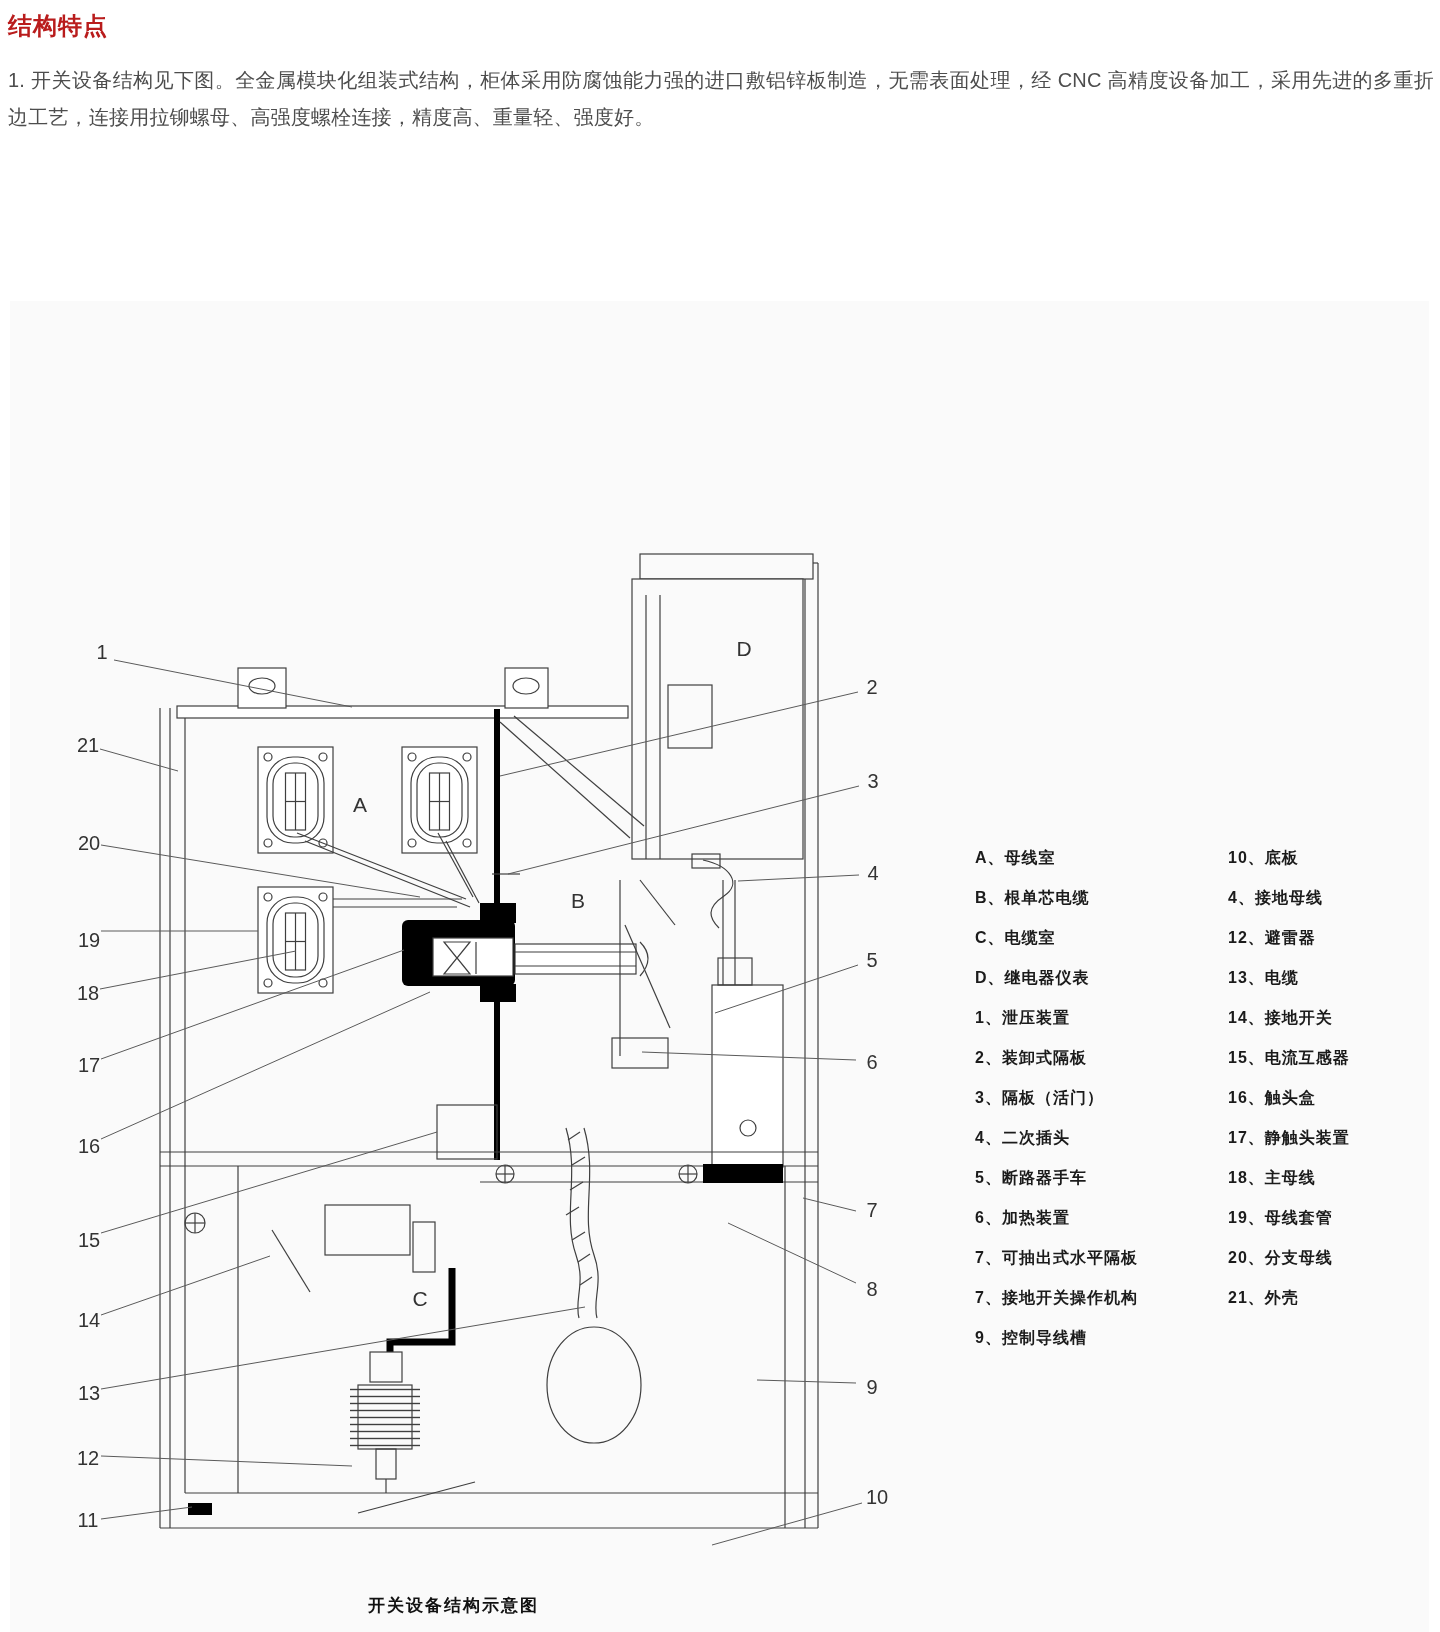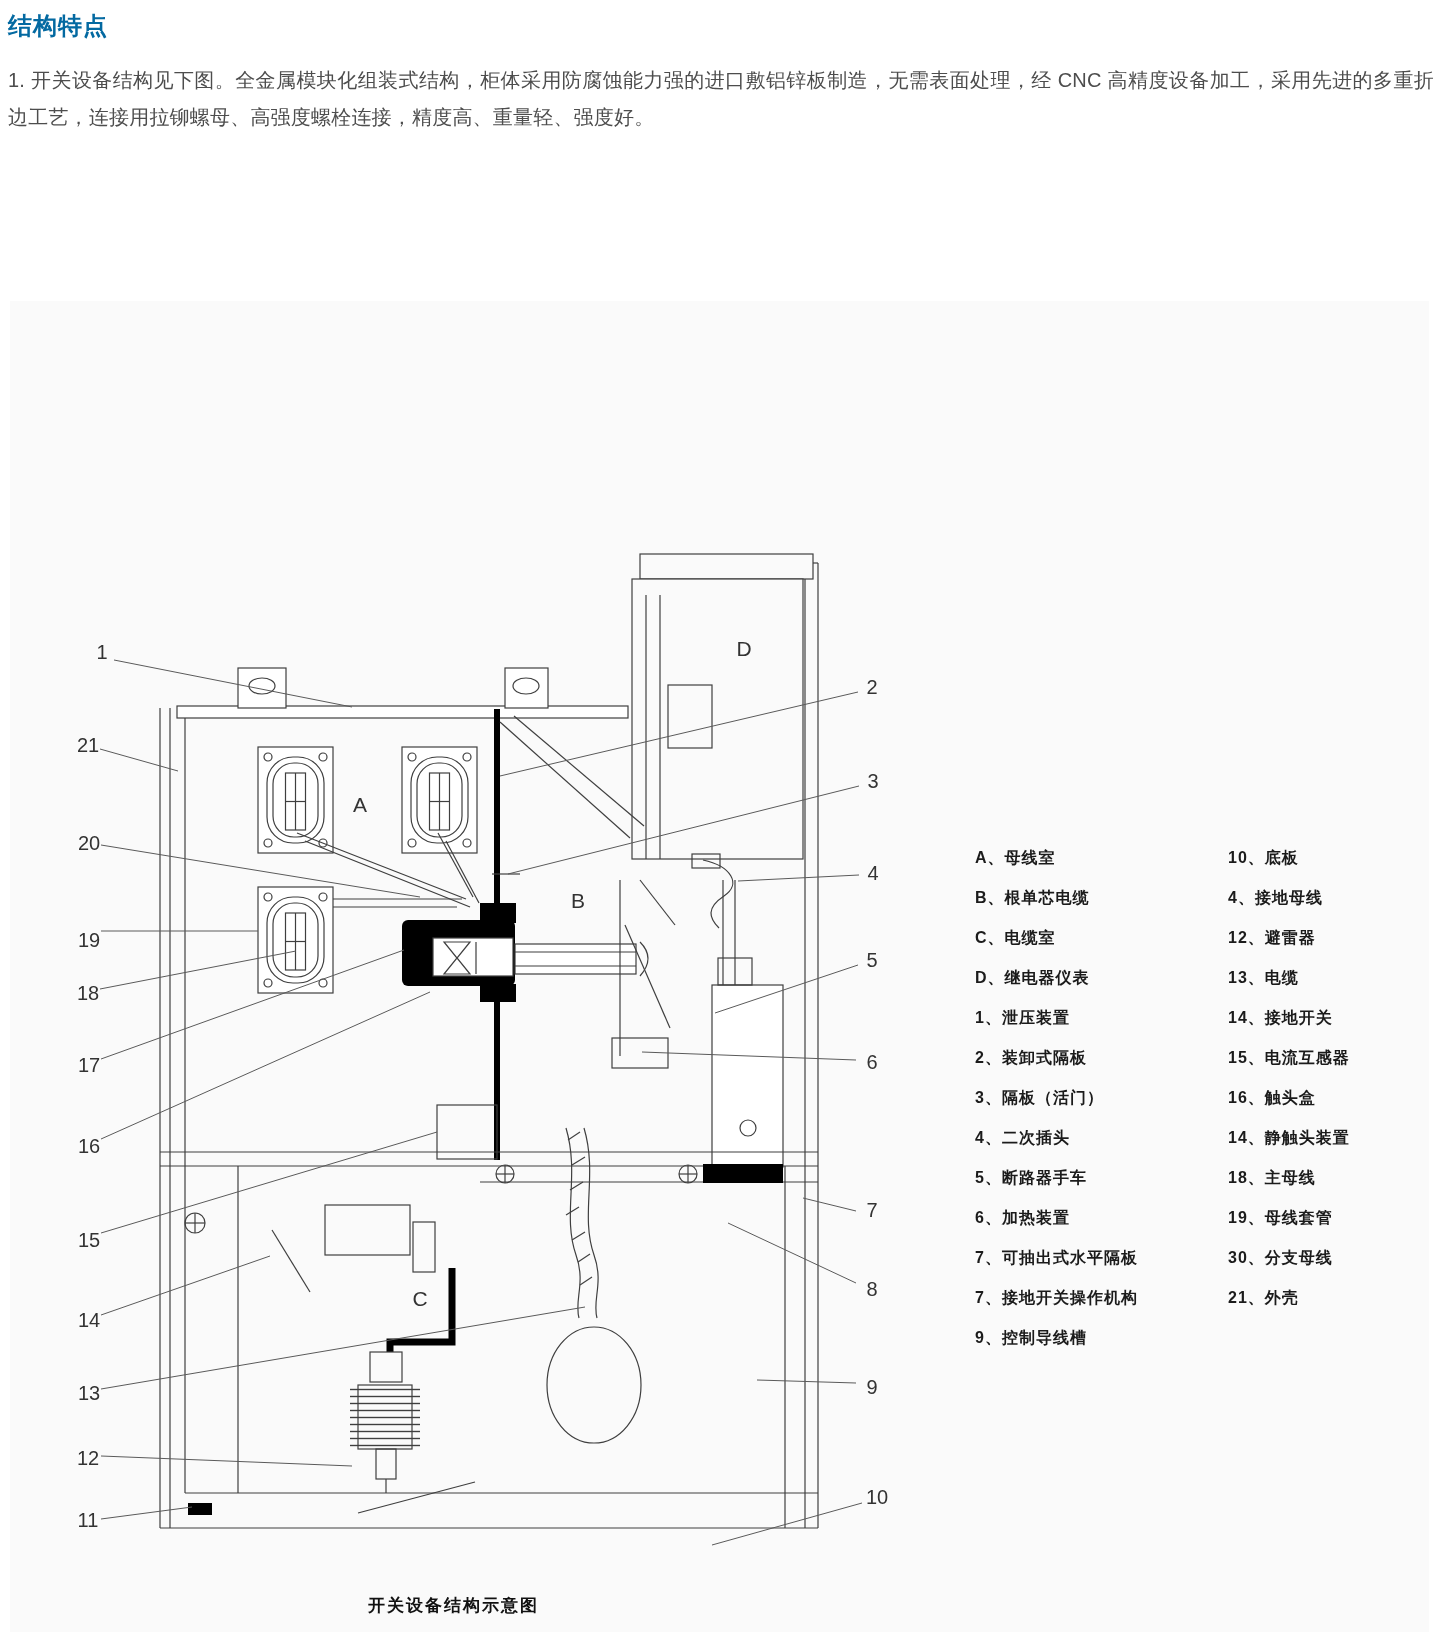--- a/index.html
+++ b/index.html
@@ -1,18 +1,18 @@
 <!DOCTYPE html>
 <html><head>
 <meta charset="utf-8">
 <style>
   html,body{margin:0;padding:0;background:#fff;}
   .page{position:relative;width:1440px;height:1632px;background:#ffffff;overflow:hidden;
         font-family:"Liberation Sans","DejaVu Sans",sans-serif;}
-  .title{position:absolute;left:8px;top:10px;font-size:24px;font-weight:bold;color:#0369a1;letter-spacing:1px;}
+  .title{position:absolute;left:8px;top:10px;font-size:24px;font-weight:bold;color:#b91c1c;letter-spacing:1px;}
   .content{position:absolute;left:8px;top:62px;width:1426px;}
   .content p{margin:0 0 16px 0;font-size:20px;line-height:37px;color:#4d4d4d;text-align:justify;letter-spacing:0.2px;}
   .panel{position:absolute;left:10px;top:301px;width:1419px;height:1331px;background:#fafafa;}
   .diagram-svg{position:absolute;left:0;top:0;}
   .legend-col{position:absolute;}
   .legend-col1{left:965px;top:537px;}
   .legend-col2{left:1218px;top:537px;}
   .legend-item{height:40px;line-height:40px;font-size:16px;font-weight:bold;color:#1b1b1b;white-space:nowrap;letter-spacing:1px;}
   .caption{position:absolute;left:358px;top:1293px;font-size:17px;font-weight:bold;color:#111;letter-spacing:2px;}
   
@@ -239,23 +239,23 @@
         <div class="legend-item">9、控制导线槽</div>
       </div>
     <div class="legend-col legend-col2">
         <div class="legend-item">10、底板</div>
         <div class="legend-item">4、接地母线</div>
         <div class="legend-item">12、避雷器</div>
         <div class="legend-item">13、电缆</div>
         <div class="legend-item">14、接地开关</div>
         <div class="legend-item">15、电流互感器</div>
         <div class="legend-item">16、触头盒</div>
-        <div class="legend-item">14、静触头装置</div>
+        <div class="legend-item">17、静触头装置</div>
         <div class="legend-item">18、主母线</div>
         <div class="legend-item">19、母线套管</div>
-        <div class="legend-item">30、分支母线</div>
+        <div class="legend-item">20、分支母线</div>
         <div class="legend-item">21、外壳</div>
       </div>
 
     <div class="caption">开关设备结构示意图</div>
   </div>
 
 </div>
 
 </body></html>

